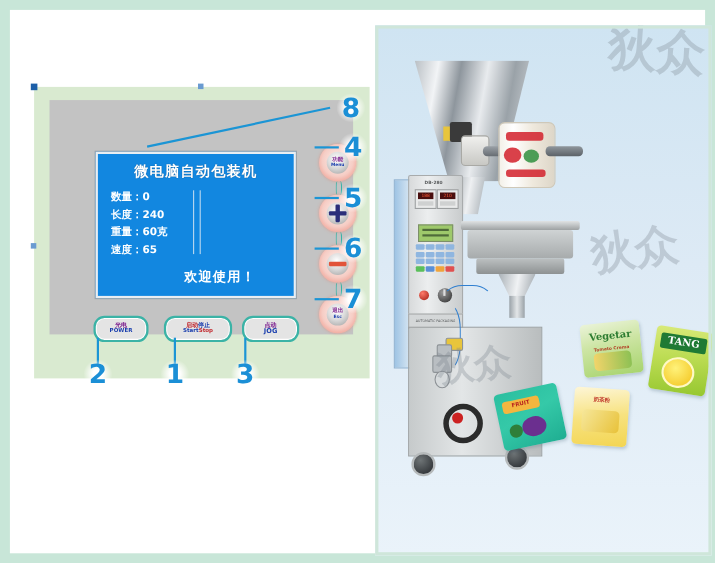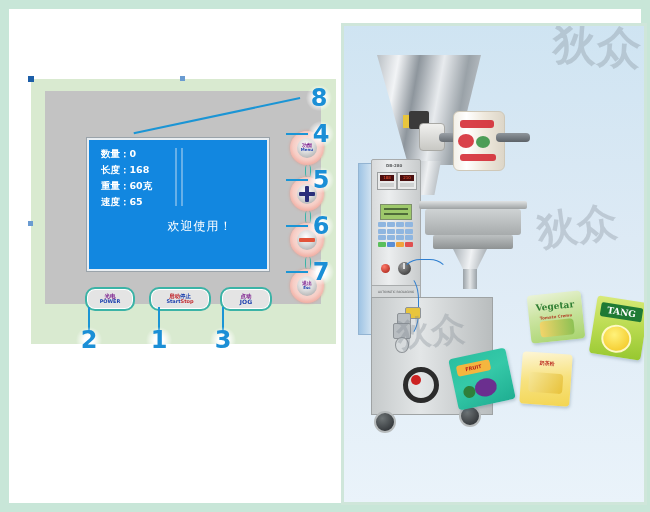--- a/index.html
+++ b/index.html
@@ -48,21 +48,21 @@
   }
   #lcd-divider{
     position:absolute;left:50%;top:0;width:5px;height:58px;
     border-left:1px solid #bcd9ef;border-right:1px solid #bcd9ef;
     transform:translateX(-50%);
   }
   .lcd-col{display:flex;flex-direction:column;gap:3px;}
   .lcd-line{color:#ffffff;font-size:9.5px;font-weight:bold;white-space:nowrap;}
   .lcd-col.right .lcd-line{text-align:right;}
   #lcd-footer{
-    text-align:center;color:#ffffff;font-weight:normal;font-size:12px;
+    text-align:center;color:#ffffff;font-weight:bold;font-size:12px;
     margin-top:9px;letter-spacing:1px;margin-left:44px;
   }
   
   .rbtn{
     position:absolute;left:245px;width:34px;height:34px;border-radius:50%;
     background:radial-gradient(circle at 50% 45%, #fdf1ee 0%, #f6cdc5 55%, #f0a79b 78%, #f7ded8 100%);
     box-shadow:0 0 3px #d99c90;
     display:flex;align-items:center;justify-content:center;
   }
   .rbtn .inner{
@@ -282,25 +282,26 @@
 
   <div id="left-panel">
 
     <div id="sel-handle-tl"></div>
     <div id="sel-handle-tm"></div>
     <div id="sel-handle-bl"></div>
 
     <div id="panel-gray">
 
       <div id="lcd">
+        <div id="lcd-title">微电脑自动包装机</div>
         <div id="lcd-body">
           <div id="lcd-divider"></div>
           <div class="lcd-col left">
             <div class="lcd-line">数量：0</div>
-            <div class="lcd-line">长度：168</div>
+            <div class="lcd-line">长度：240</div>
             <div class="lcd-line">重量：60克</div>
             <div class="lcd-line">速度：65</div>
           </div>
         </div>
         <div id="lcd-footer">欢迎使用！</div>
       </div>
 
       <div class="rconn" id="rconn1"></div>
       <div class="rconn" id="rconn2"></div>
       <div class="rconn" id="rconn3"></div>

